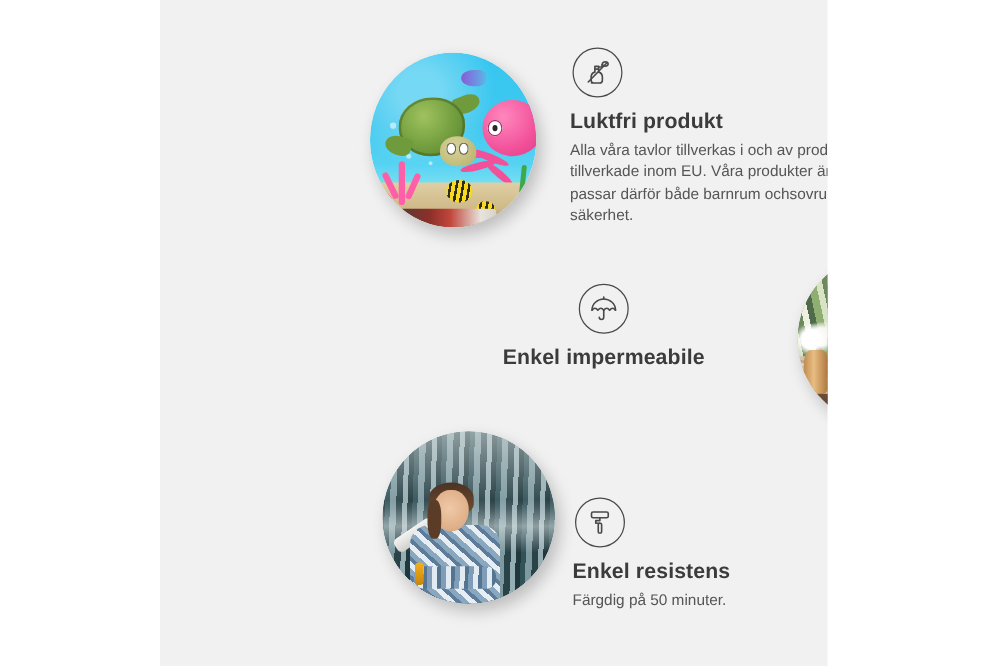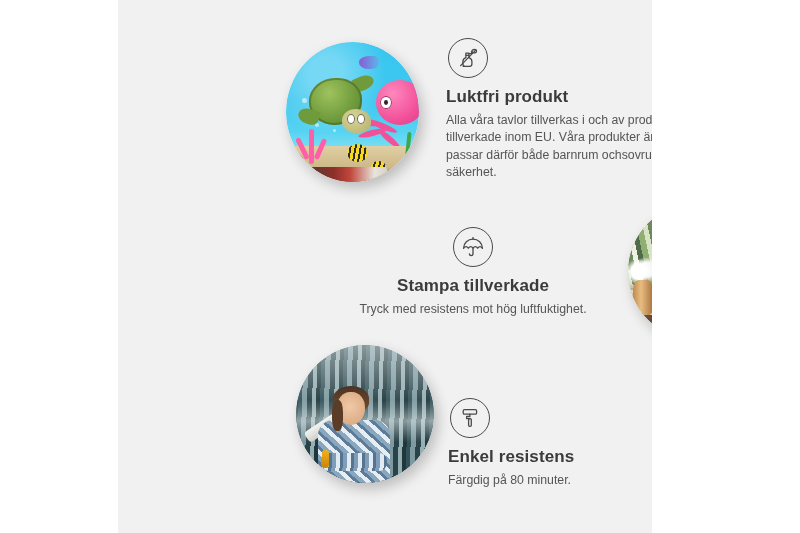--- a/index.html
+++ b/index.html
@@ -17,21 +17,21 @@
   .canvas {
     position: relative;
     width: 800px;
     height: 533px;
     background: #ffffff;
   }
 
   
   .panel {
     position: absolute;
-    left: 118px;
+    left: 128px;
     top: 0;
     width: 534px;
     height: 533px;
     background: #f1f1f1;
     overflow: hidden;
   }
 
   
   .photo {
     position: absolute;
@@ -365,30 +365,29 @@
 
     <div class="feature" id="feature-waterproof">
       <div class="icon-circle">
         <svg width="24" height="24" viewBox="0 0 24 24" fill="none" stroke="#4a4a4a" stroke-width="1.3" stroke-linecap="round" stroke-linejoin="round">
           <path d="M2.6 13.2C2.6 8.2 6.8 4.2 12 4.2s9.4 4 9.4 9"></path>
           <path d="M2.6 13.2c1.6-2.1 3.2-2.1 4.7 0 1.6-2.1 3.2-2.1 4.7 0 1.6-2.1 3.2-2.1 4.7 0 1.6-2.1 3.2-2.1 4.7 0"></path>
           <path d="M12 4.2V2.6"></path>
           <path d="M12 13.2v5.6a1.8 1.8 0 1 1-3.6 0"></path>
         </svg>
       </div>
-      <div class="f-title">Stampa tillverkade</div>
-      <div class="f-body">Tryck med resistens mot hög luftfuktighet.</div>
+      <div class="f-title">Enkel impermeabile</div>
     </div>
 
     <div class="feature" id="feature-easy">
       <div class="icon-circle">
         <svg width="24" height="24" viewBox="0 0 24 24" fill="none" stroke="#4a4a4a" stroke-width="1.3" stroke-linecap="round" stroke-linejoin="round">
           <rect x="5.2" y="3.6" width="13.4" height="4.6" rx="1.3"></rect>
           <path d="M11.9 8.2v2.3H8.6v2.1h3.3"></path>
           <rect x="10.6" y="12.6" width="2.7" height="7.8" rx="1.1"></rect>
         </svg>
       </div>
       <div class="f-title">Enkel resistens</div>
-      <div class="f-body">Färgdig på 80 minuter.</div>
+      <div class="f-body">Färgdig på 50 minuter.</div>
     </div>
 
   </div>
 </div>
 
 </body></html>

